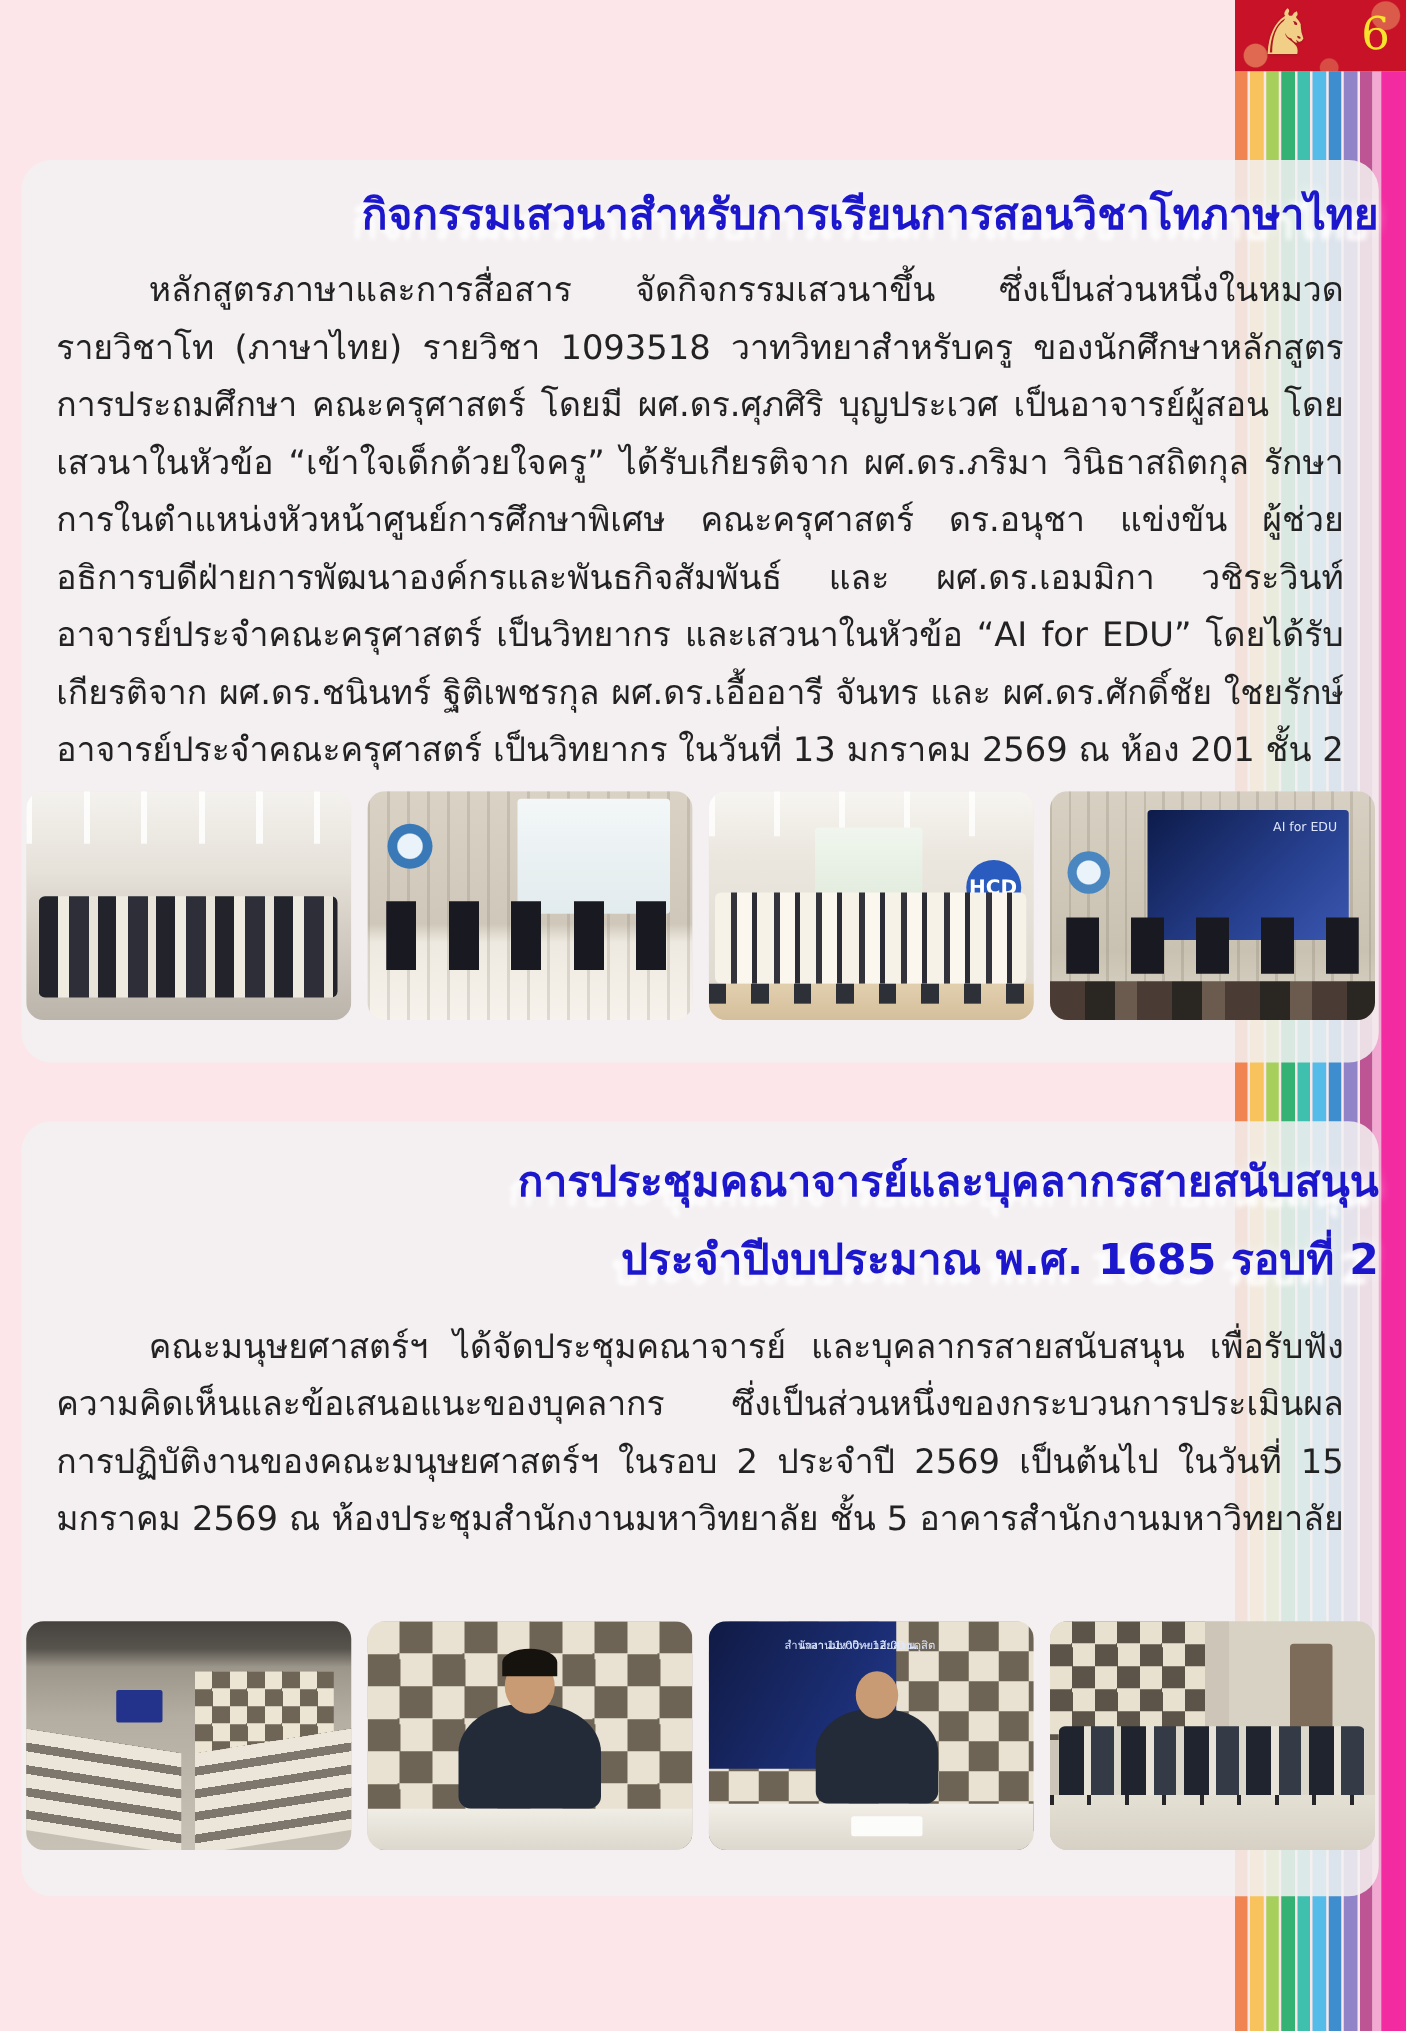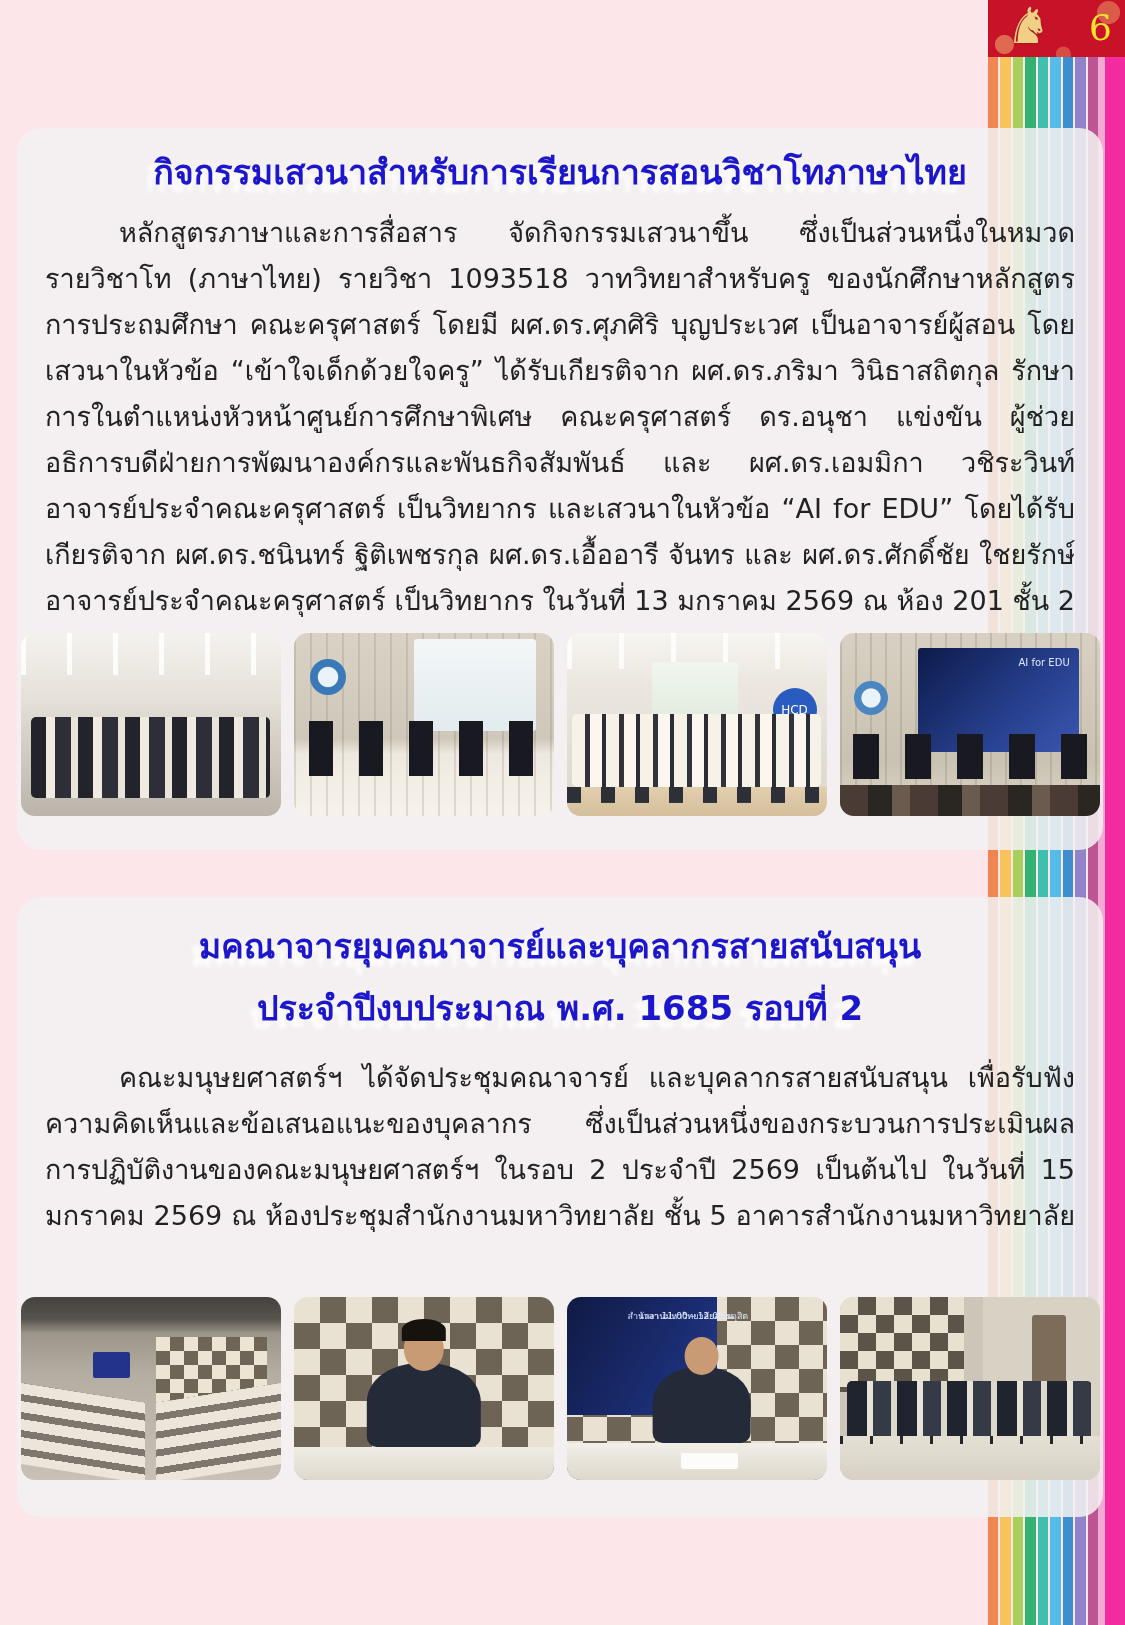--- a/index.html
+++ b/index.html
@@ -27,21 +27,21 @@
   .page-num{position:absolute;right:13px;top:5px;font-family:"DejaVu Serif",serif;
             font-size:36px;color:#f7e32b;line-height:46px;}
   
   .card{
     position:absolute;left:17px;width:1086px;border-radius:24px;
     background:rgba(242,240,240,0.87);
   }
   .card1{top:128px;height:722px;}
   .card2{top:897px;height:620px;}
   .card-title{
-    color:var(--title-color,#1c17cc);font-weight:bold;font-size:34px;text-align:center;
+    color:var(--title-color,#1c17cc);font-weight:bold;font-size:34px;text-align:right;
     padding-top:22px;line-height:44px;
     text-shadow:-8px 8px 4px rgba(255,255,255,.95),0 0 10px rgba(255,255,255,.75);
   }
   .card2 .card-title{padding-top:18px;line-height:62px;}
   .body-text{
     font-size:27px;color:#222;text-align:justify;line-height:46px;
     margin:16px 28px 0 28px;text-indent:74px;overflow:hidden;
   }
   .card1 .body-text{height:416px;}
   .card2 .body-text{height:188px;}
@@ -71,21 +71,21 @@
   .c1p2 .panel{left:6%;right:6%;top:48%;height:30%;
     background:repeating-linear-gradient(90deg,#191922 0 24px,transparent 24px 50px);}
   
   .c1p3{background-image:
       repeating-linear-gradient(90deg, rgba(255,255,255,.8) 0 5px, transparent 5px 52px),
       linear-gradient(180deg,#f7f5f1 0%,#ebe7df 28%,#dcd6cb 100%);
     background-size:100% 36px,100% 100%;background-repeat:no-repeat;}
   .c1p3 .screen{left:33%;top:16%;width:33%;height:30%;border-radius:3px;
     background:linear-gradient(180deg,#f0f6ee,#e3ecdf);}
   .c1p3 .hcd{right:10px;top:30%;width:44px;height:44px;border-radius:50%;background:#2a5bbf;
-    color:#fff;font-size:12px;font-weight:normal;display:flex;align-items:center;justify-content:center;}
+    color:#fff;font-size:16px;font-weight:bold;display:flex;align-items:center;justify-content:center;}
   .c1p3 .crowd{left:2%;right:2%;top:44%;height:40%;border-radius:5px;
     background:repeating-linear-gradient(90deg,#f6f2e8 0 13px,#33333b 13px 18px,#fbf7ee 18px 30px,#2c2c34 30px 34px);}
   .c1p3 .tables{left:0;right:0;bottom:0;height:16%;
     background-image:repeating-linear-gradient(90deg,#2e3038 0 14px,transparent 14px 34px),
       linear-gradient(180deg,#e2cfae,#d4bf9c);
     background-size:100% 55%,100% 100%;background-repeat:no-repeat;}
   
   .c1p4{background-image:
       repeating-linear-gradient(90deg, rgba(110,100,85,.2) 0 2px, transparent 2px 15px),
       linear-gradient(180deg,#d8d1c3 0%,#c9c2b2 70%,#ded8cc 100%);}
@@ -186,21 +186,21 @@
           <div class="scr-label">AI for EDU</div>
         </div>
         <div class="panel"></div>
         <div class="aud"></div>
       </div>
     </div>
   </div>
 
   <div class="card card2">
     <div class="card-title">
-      <div>มคณาจารยุมคณาจารย์และบุคลากรสายสนับสนุน</div>
+      <div>การประชุมคณาจารย์และบุคลากรสายสนับสนุน</div>
       <div>ประจำปีงบประมาณ พ.ศ. 1685 รอบที่ 2</div>
     </div>
     <div class="body-text">คณะมนุษยศาสตร์ฯ ได้จัดประชุมคณาจารย์ และบุคลากรสายสนับสนุน เพื่อรับฟังความคิดเห็นและข้อเสนอแนะของบุคลากร ซึ่งเป็นส่วนหนึ่งของกระบวนการประเมินผลการปฏิบัติงานของคณะมนุษยศาสตร์ฯ ในรอบ 2 ประจำปี 2569 เป็นต้นไป ในวันที่ 15 มกราคม 2569 ณ ห้องประชุมสำนักงานมหาวิทยาลัย ชั้น 5 อาคารสำนักงานมหาวิทยาลัยสวนดุสิต</div>
     <div class="photos">
       <div class="ph c2p1">
         <div class="checker"></div>
         <div class="scr"></div>
         <div class="tl"></div>
         <div class="tr"></div>
       </div>

